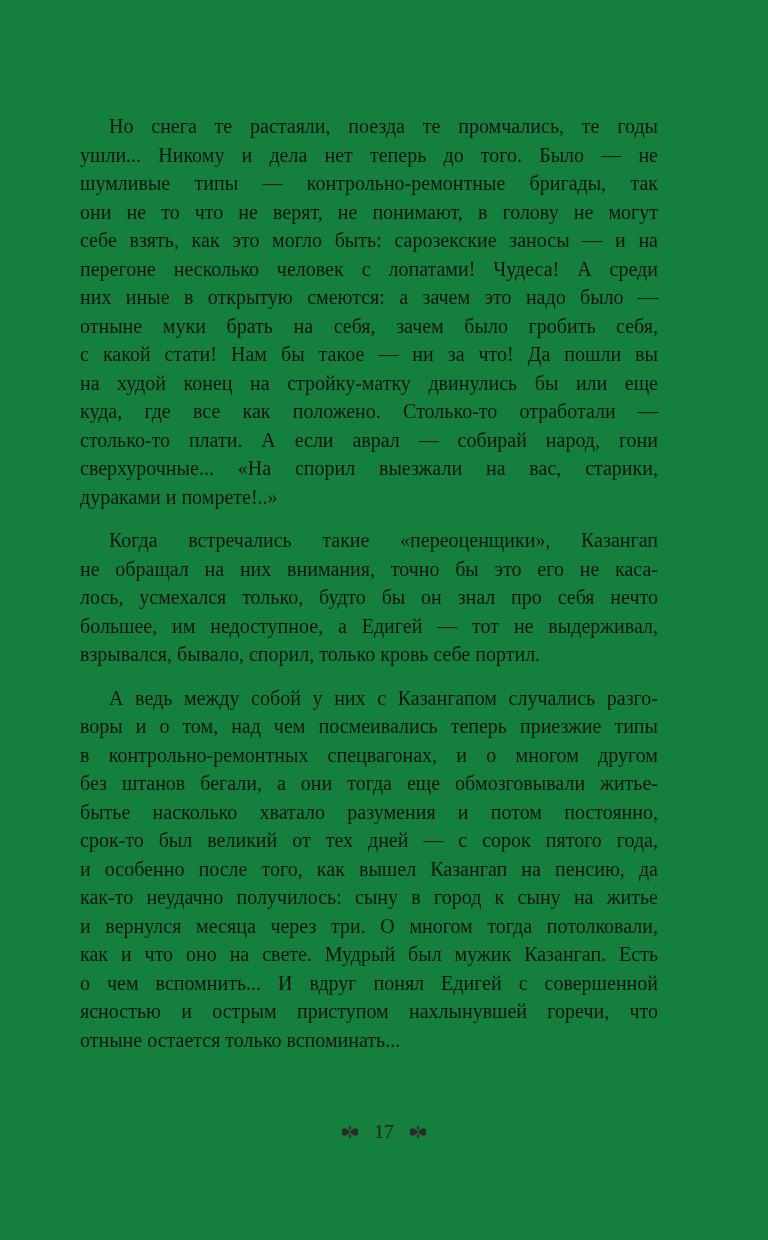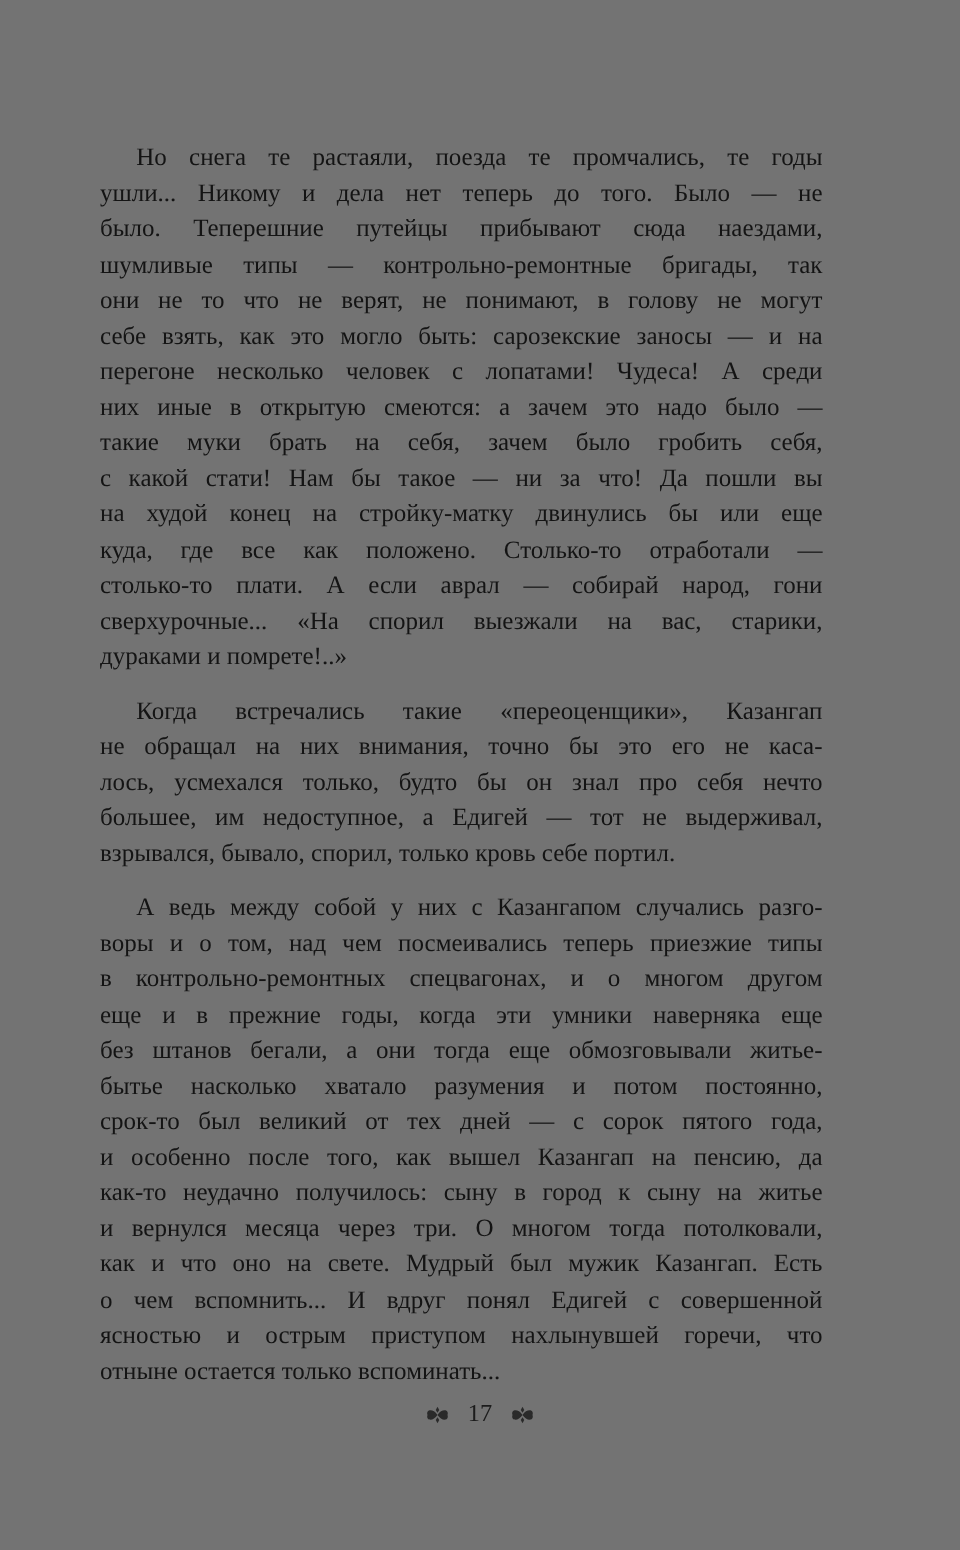--- a/index.html
+++ b/index.html
@@ -11,21 +11,21 @@
     width: 768px;
     height: 1240px;
     position: relative;
     font-family: "Liberation Serif", "DejaVu Serif", serif;
     color: #141414;
     overflow: hidden;
   }
   .page {
     position: absolute;
     inset: 0;
-    background: #737373;
+    background: #15803d;
   }
   .text-block {
     position: absolute;
     left: 80px;
     top: 112px;
     width: 578px;
     font-size: 20px;
     line-height: 28.5px;
     font-weight: 400;
   }
@@ -71,46 +71,44 @@
 </style>
 </head>
 <body>
 
 <div class="page">
 
   <div class="text-block" id="text-block">
       <div class="paragraph">
         <div class="line first">Но снега те растаяли, поезда те промчались, те годы</div>
         <div class="line">ушли... Никому и дела нет теперь до того. Было — не</div>
-        <div class="line">было. Теперешние путейцы прибывают сюда наездами,</div>
         <div class="line">шумливые типы — контрольно-ремонтные бригады, так</div>
         <div class="line">они не то что не верят, не понимают, в голову не могут</div>
         <div class="line">себе взять, как это могло быть: сарозекские заносы — и на</div>
         <div class="line">перегоне несколько человек с лопатами! Чудеса! А среди</div>
         <div class="line">них иные в открытую смеются: а зачем это надо было —</div>
-        <div class="line">такие муки брать на себя, зачем было гробить себя,</div>
+        <div class="line">отныне муки брать на себя, зачем было гробить себя,</div>
         <div class="line">с какой стати! Нам бы такое — ни за что! Да пошли вы</div>
         <div class="line">на худой конец на стройку-матку двинулись бы или еще</div>
         <div class="line">куда, где все как положено. Столько-то отработали —</div>
         <div class="line">столько-то плати. А если аврал — собирай народ, гони</div>
         <div class="line">сверхурочные... «На спорил выезжали на вас, старики,</div>
         <div class="line last">дураками и помрете!..»</div>
       </div>
       <div class="paragraph">
         <div class="line first">Когда встречались такие «переоценщики», Казангап</div>
         <div class="line">не обращал на них внимания, точно бы это его не каса-</div>
         <div class="line">лось, усмехался только, будто бы он знал про себя нечто</div>
         <div class="line">большее, им недоступное, а Едигей — тот не выдерживал,</div>
         <div class="line last">взрывался, бывало, спорил, только кровь себе портил.</div>
       </div>
       <div class="paragraph">
         <div class="line first">А ведь между собой у них с Казангапом случались разго-</div>
         <div class="line">воры и о том, над чем посмеивались теперь приезжие типы</div>
         <div class="line">в контрольно-ремонтных спецвагонах, и о многом другом</div>
-        <div class="line">еще и в прежние годы, когда эти умники наверняка еще</div>
         <div class="line">без штанов бегали, а они тогда еще обмозговывали житье-</div>
         <div class="line">бытье насколько хватало разумения и потом постоянно,</div>
         <div class="line">срок-то был великий от тех дней — с сорок пятого года,</div>
         <div class="line">и особенно после того, как вышел Казангап на пенсию, да</div>
         <div class="line">как-то неудачно получилось: сыну в город к сыну на житье</div>
         <div class="line">и вернулся месяца через три. О многом тогда потолковали,</div>
         <div class="line">как и что оно на свете. Мудрый был мужик Казангап. Есть</div>
         <div class="line">о чем вспомнить... И вдруг понял Едигей с совершенной</div>
         <div class="line">ясностью и острым приступом нахлынувшей горечи, что</div>
         <div class="line last">отныне остается только вспоминать...</div>

